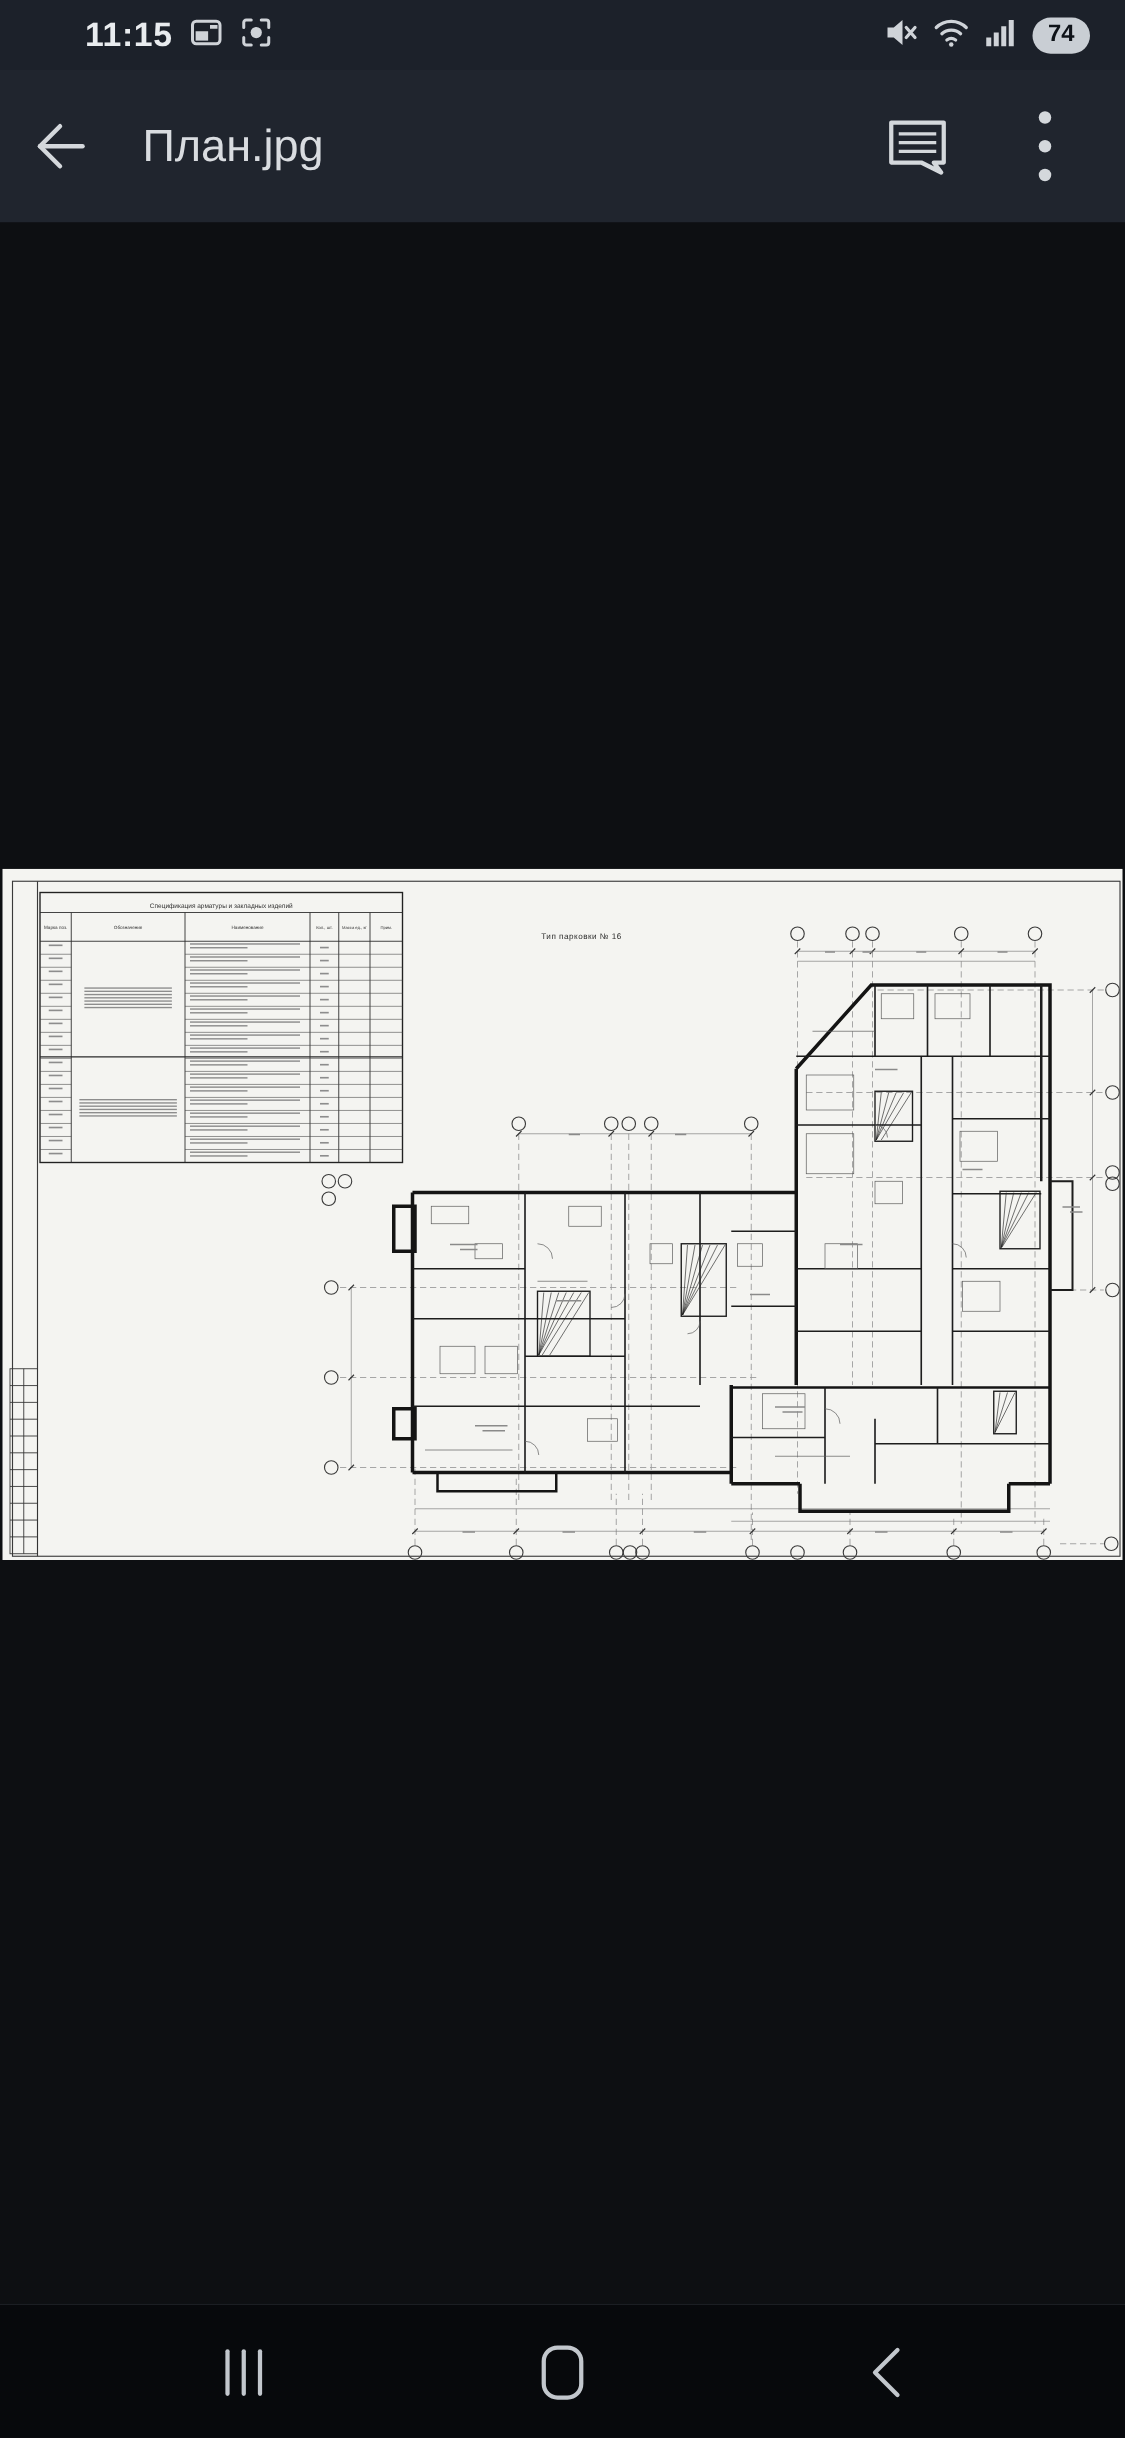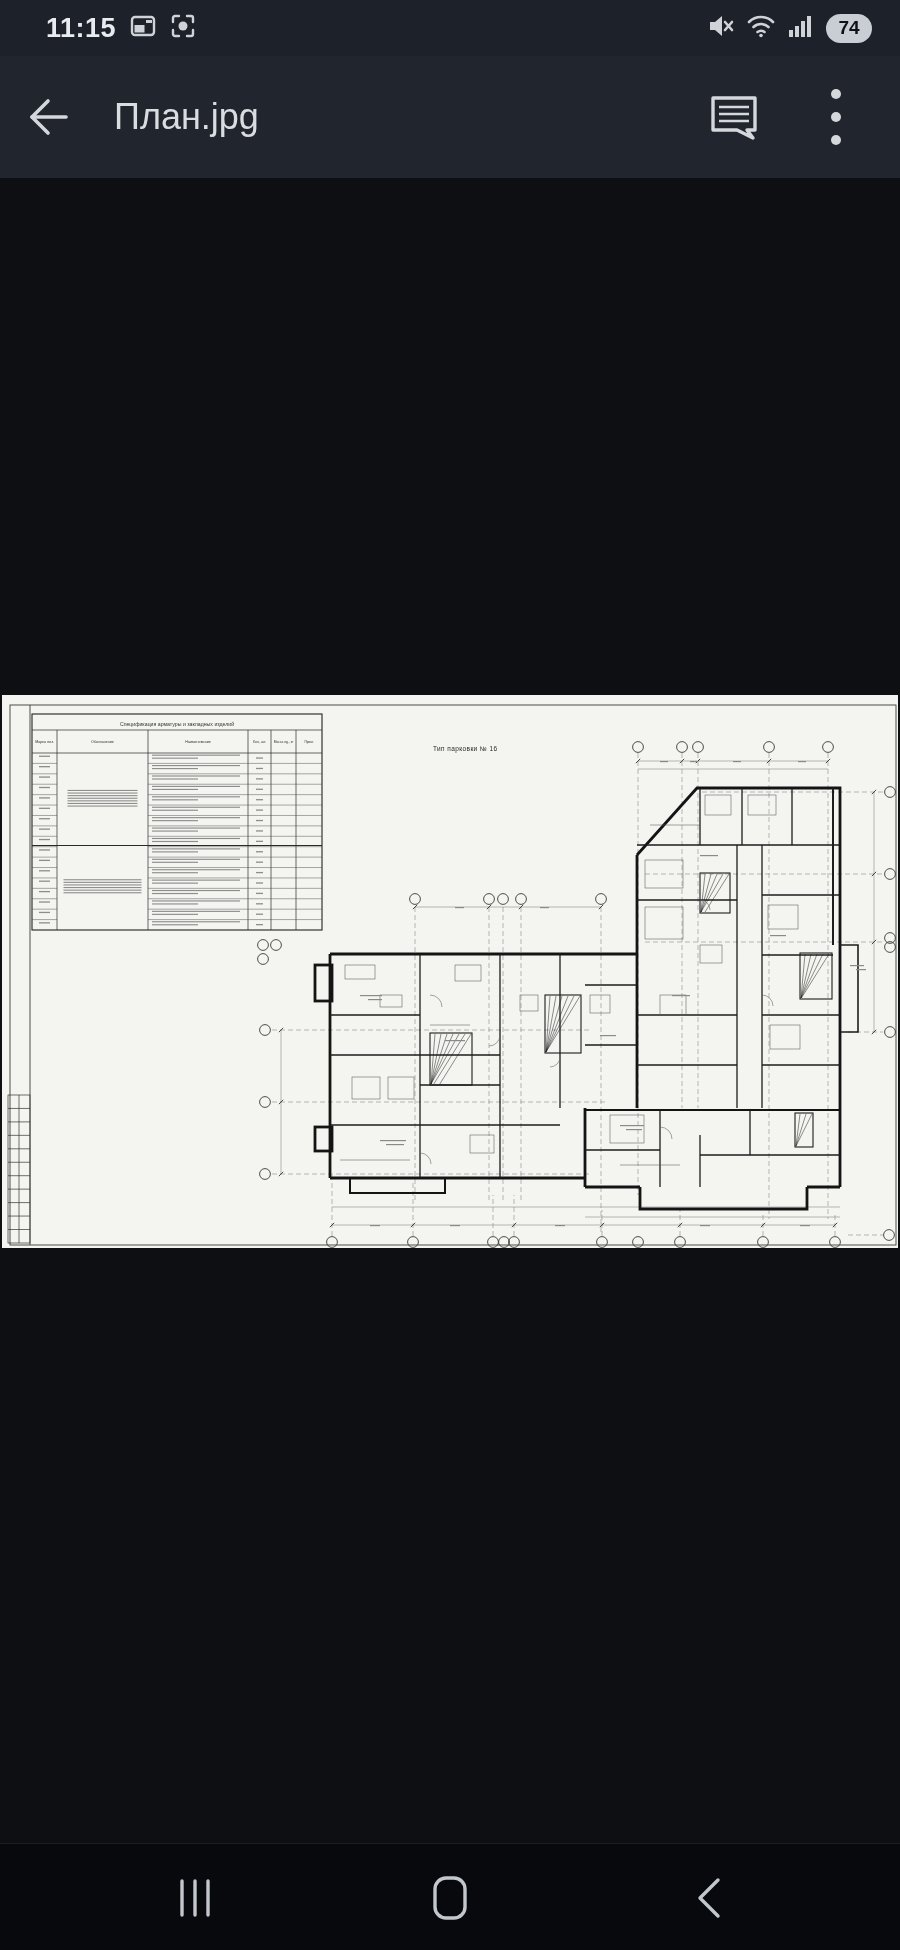--- a/index.html
+++ b/index.html
@@ -3,21 +3,21 @@
 <meta charset="utf-8">
 <style>
   * { margin:0; padding:0; box-sizing:border-box; }
   html,body { width:900px; height:1950px; background:#0c0e11; overflow:hidden;
               font-family:"Liberation Sans", sans-serif; }
   .phone { position:relative; width:900px; height:1950px; background:#0c0e11; }
 
   
   .status-bar { position:absolute; top:0; left:0; width:900px; height:56px;
     background:#1c212a; display:flex; align-items:center; justify-content:space-between;
-    padding:0 28px 0 46px; }
+    padding:0 28px 0 68px; }
   .sb-left { display:flex; align-items:center; gap:14px; }
   .sb-time { color:#e9ecef; font-size:27px; font-weight:bold; letter-spacing:0.5px; }
   .sb-right { display:flex; align-items:center; gap:12px;justify-content:space-between; }
   .batt-pill { min-width:46px; height:29px; border-radius:15px; background:#c9ced4;
     color:#0e1218; font-size:19px; font-weight:bold; display:flex; align-items:center;
     justify-content:center; padding:0 8px; }
 
   
   .app-bar { position:absolute; top:56px; left:0; width:900px; height:122px;
     background:#20252e; display:flex; align-items:center; }

